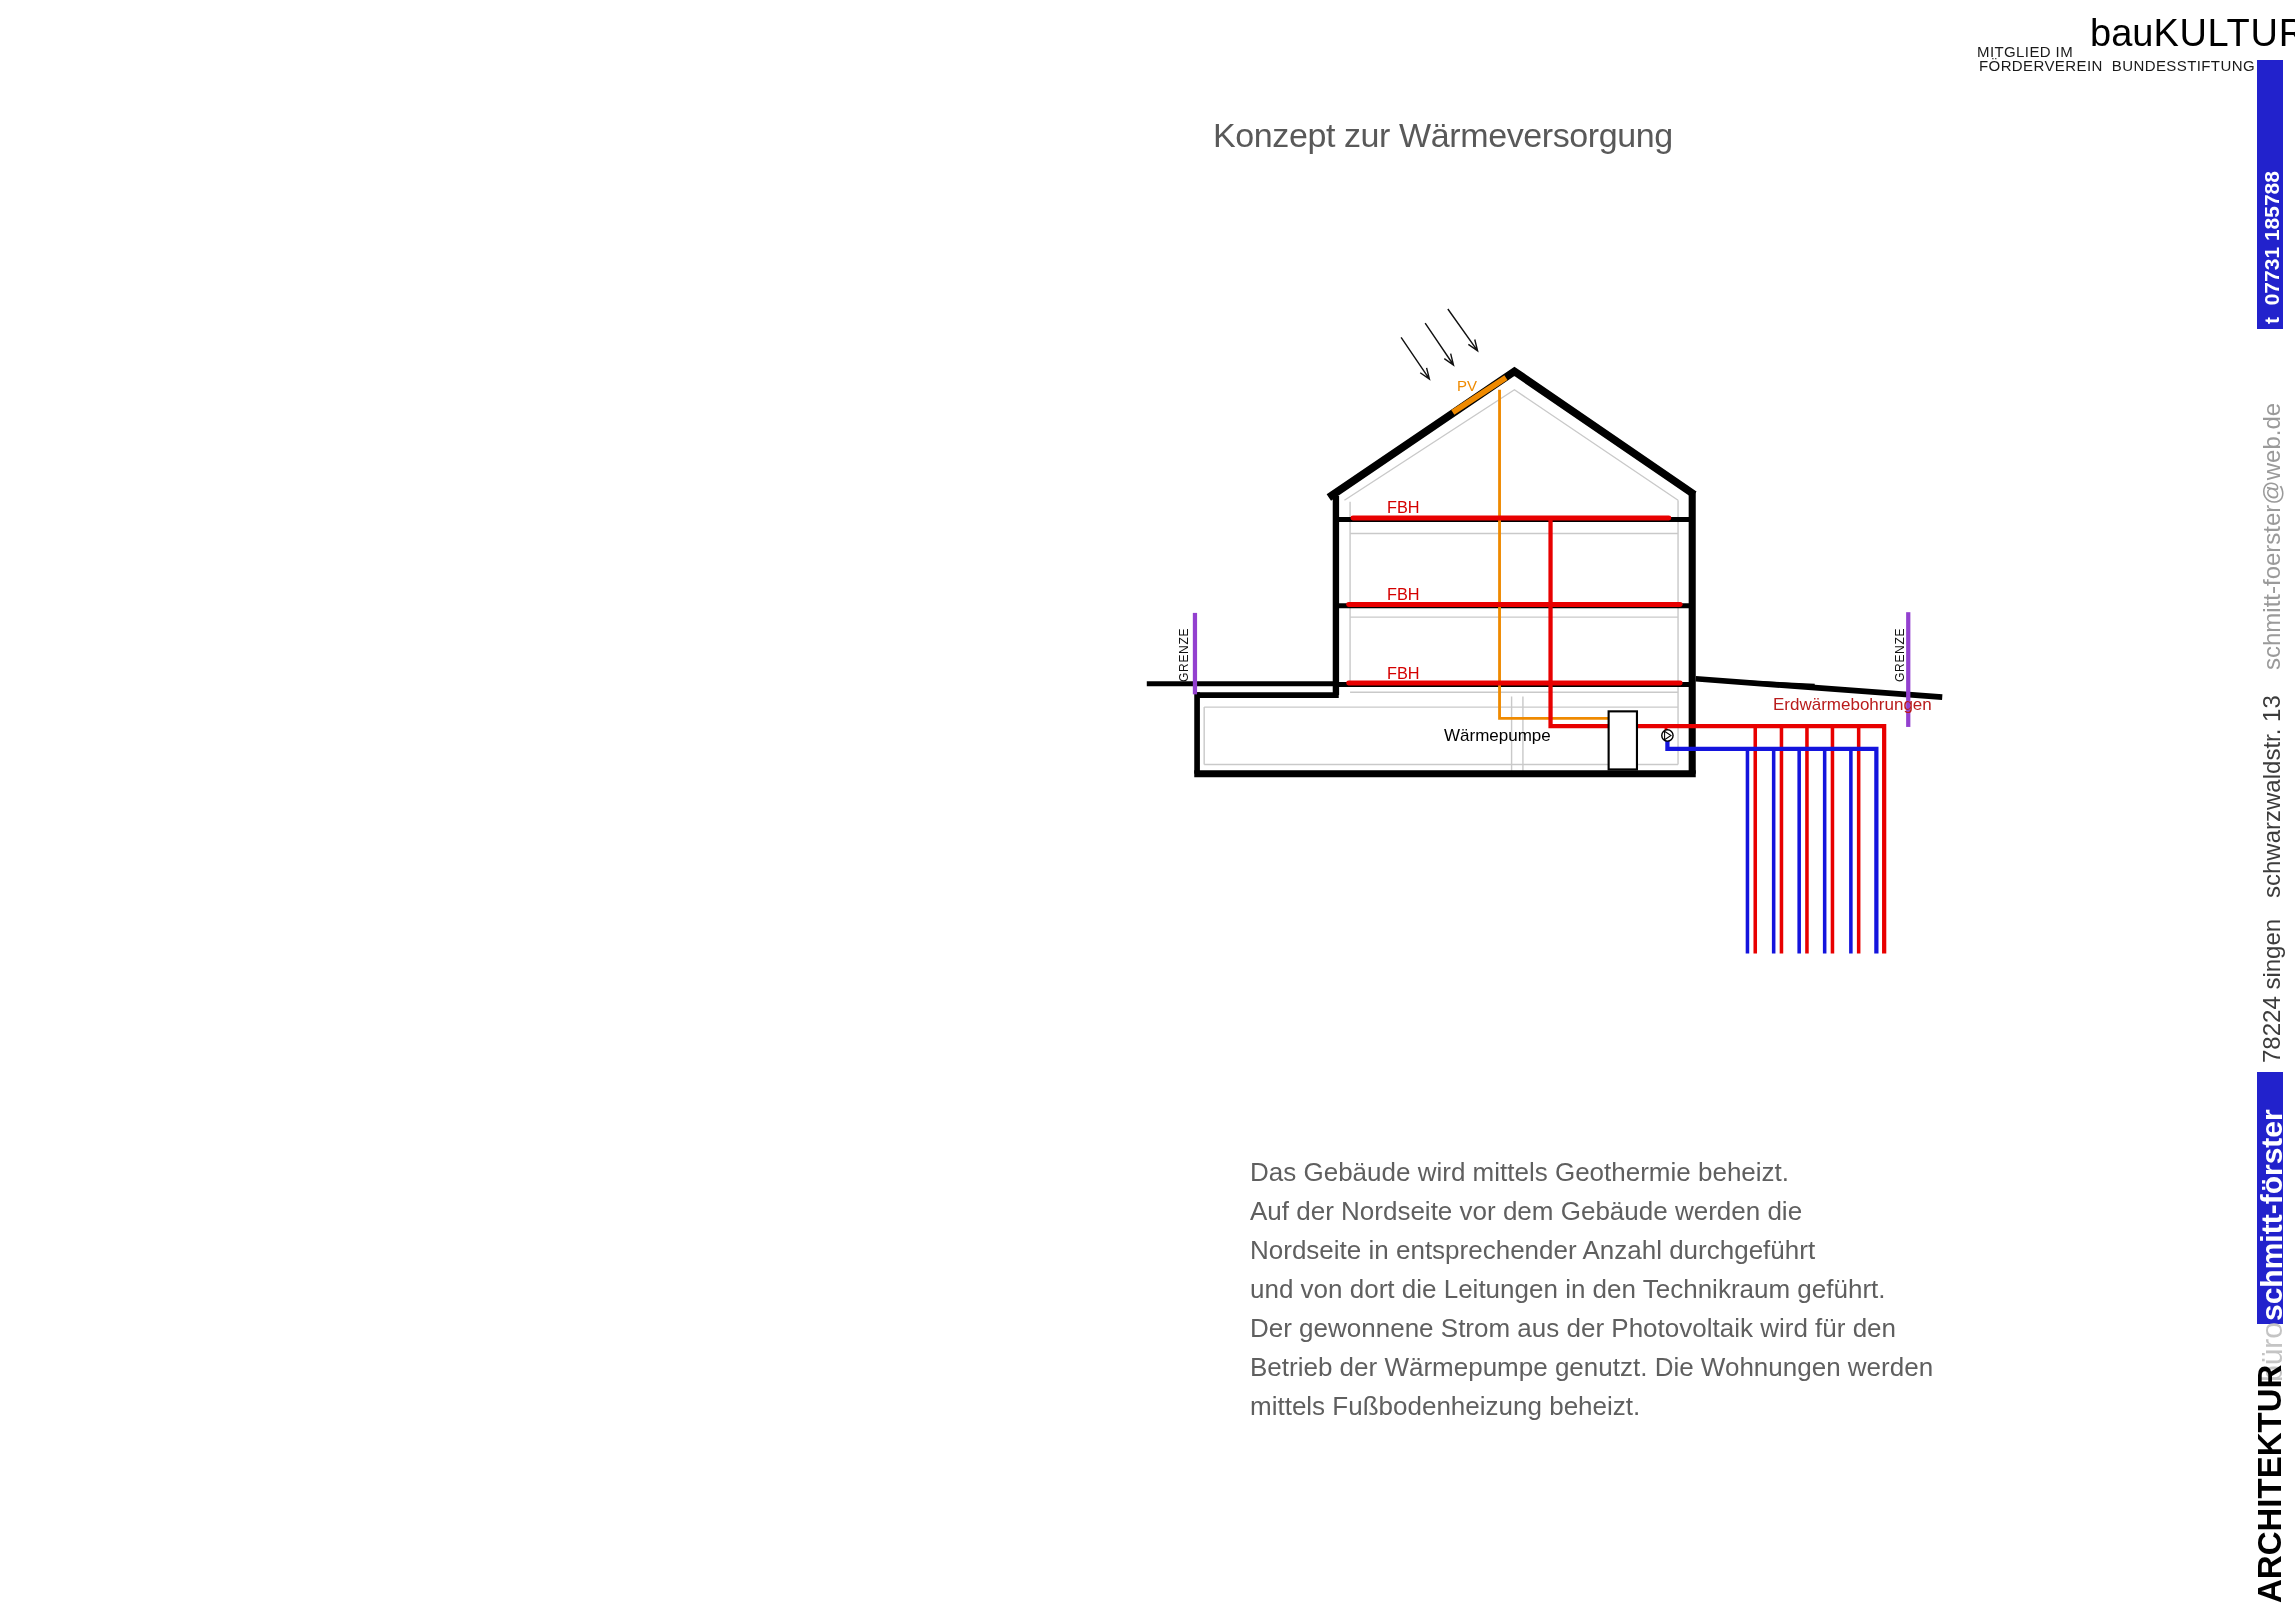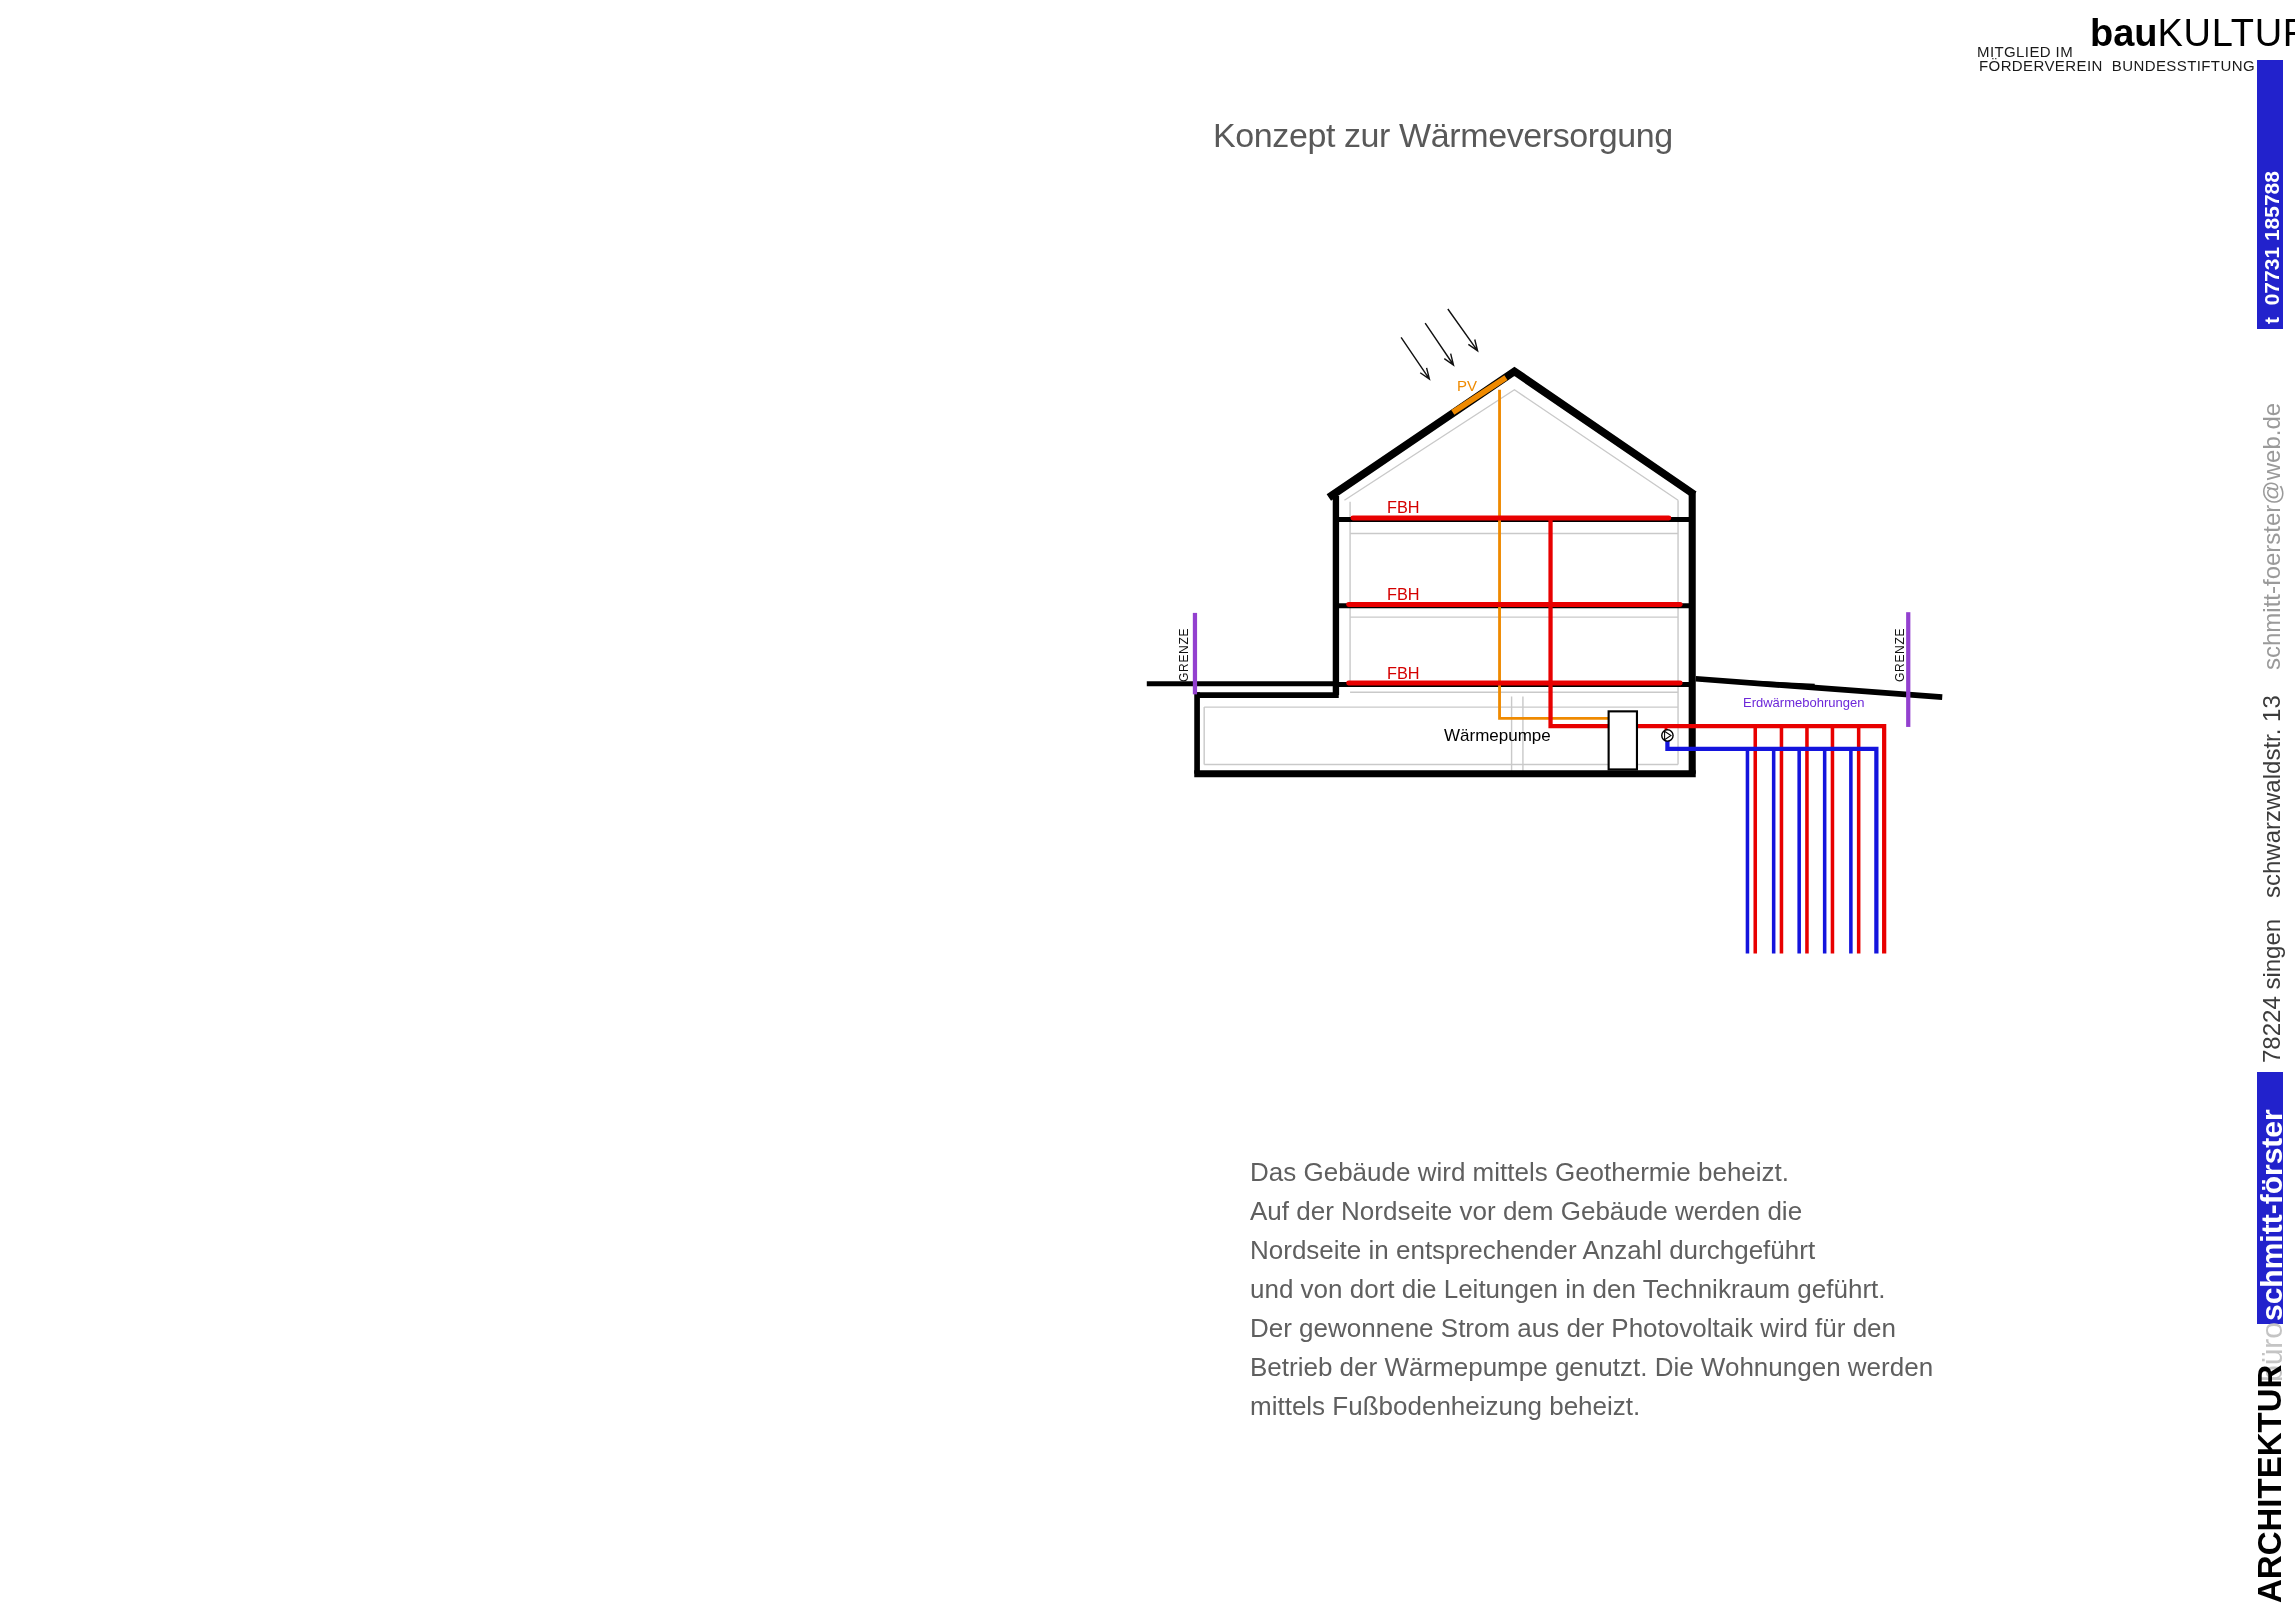--- a/index.html
+++ b/index.html
@@ -7,32 +7,32 @@
     width:2295px;height:1609px;background:#ffffff;position:relative;
     font-family:"Liberation Sans", sans-serif;overflow:hidden;
   }
   .abs{position:absolute;}
   .pre{white-space:pre;}
   
   .vtext{position:absolute;transform-origin:0 0;transform:rotate(-90deg);white-space:pre;line-height:1;}
   
   .logo-small{font-size:15px;color:#1a1a1a;letter-spacing:0.4px;line-height:1;}
   .logo-big{font-size:38px;color:#000;line-height:1;letter-spacing:0;}
-  .logo-big .bau{font-weight:bold;}
+  .logo-big .bau{font-weight:normal;}
   .logo-big .kultur{font-weight:normal;letter-spacing:0.7px;}
   .bluebar{position:absolute;left:2257px;width:25.5px;background:#2222cc;}
   
   .title{font-size:34px;color:#595959;letter-spacing:-0.4px;line-height:1;}
   .desc{font-size:26px;color:#5f5f5f;line-height:39px;}
   
   .lbl{position:absolute;line-height:1;}
   .lbl-red{color:#d40000;font-size:16.3px;}
   .lbl-orange{color:#ef8a00;font-size:15px;}
   .lbl-black24{color:#000;font-size:17px;}
-  .lbl-black23{color:#6d28d9;font-size:13px;}
+  .lbl-black23{color:#b91c1c;font-size:17px;margin-left:30px;}
   .lbl-grenze{font-size:12px;color:#111;letter-spacing:0.7px;}
   svg{position:absolute;left:0;top:0;}
 </style>
 </head>
 <body>
 
 <div class="abs logo-small" style="left:1977px;top:44px;">MITGLIED IM</div>
 <div class="abs logo-small pre" style="left:1979px;top:58px;">FÖRDERVEREIN  BUNDESSTIFTUNG</div>
 <div class="abs logo-big" style="left:2090px;top:14px;"><span class="bau">bau</span><span class="kultur">KULTUR</span></div>
 

